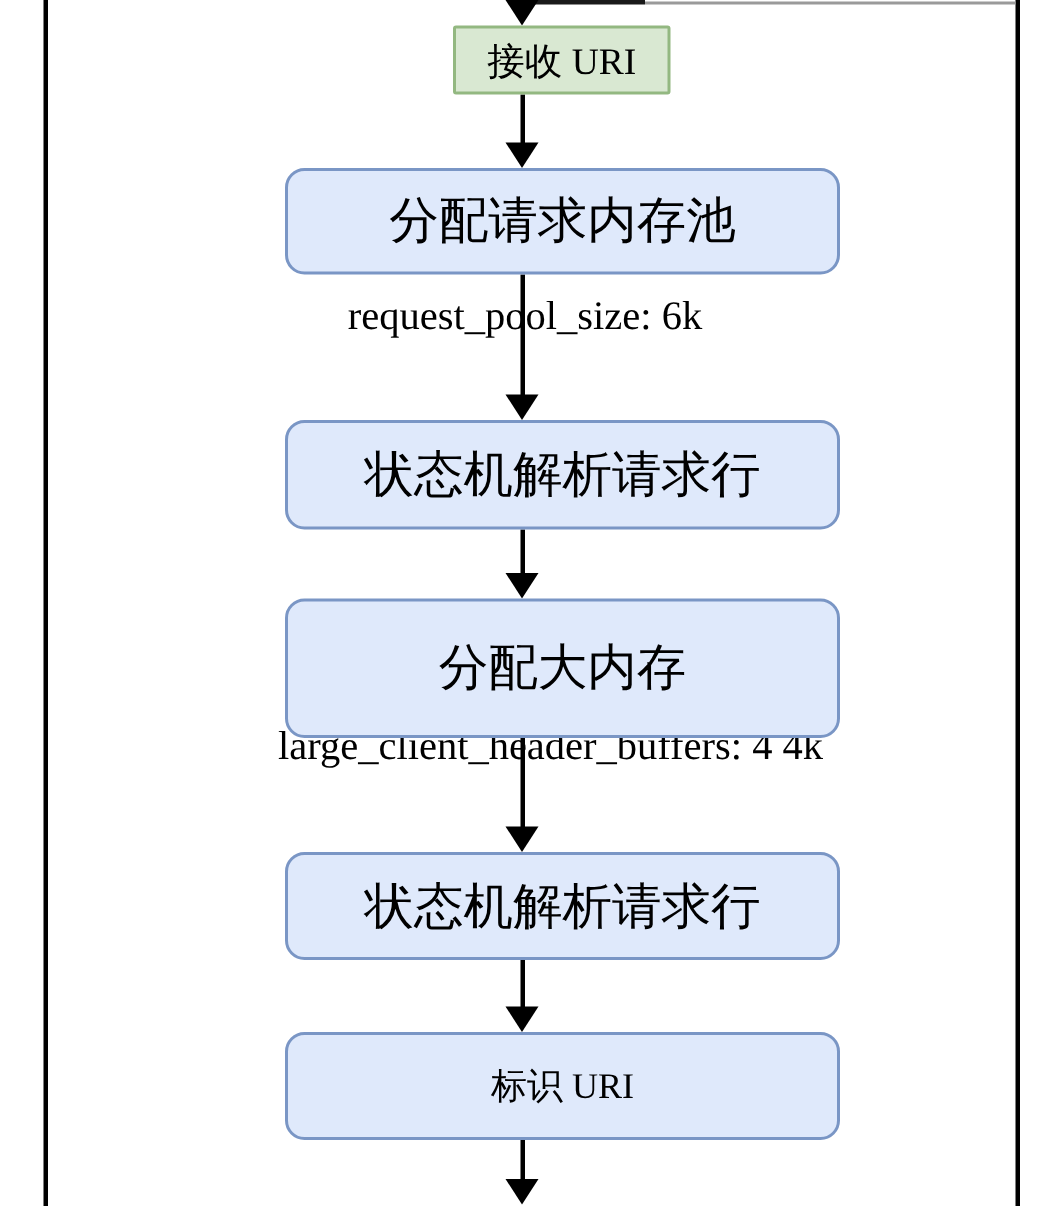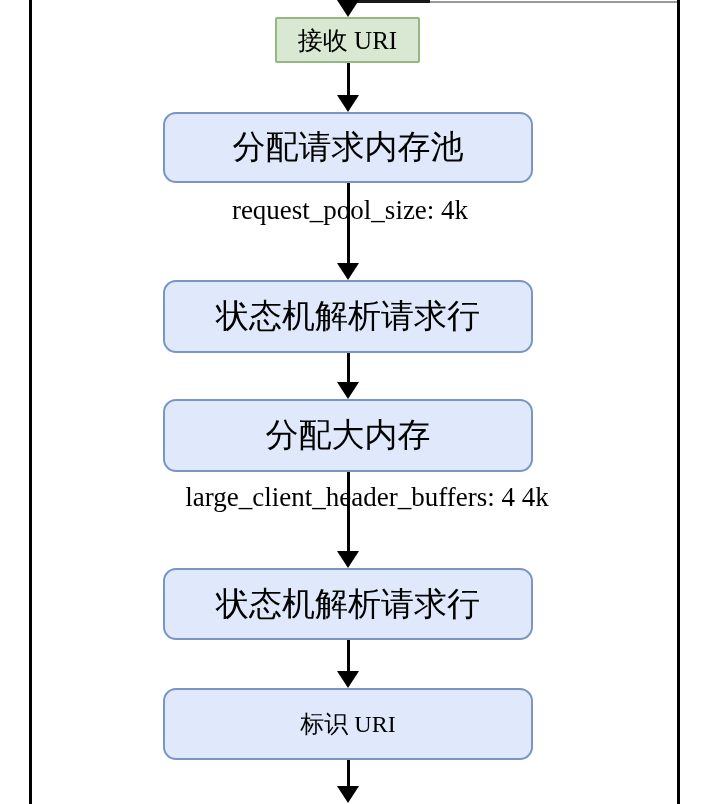--- a/index.html
+++ b/index.html
@@ -54,41 +54,42 @@
   }
 
   .node {
     position: absolute;
     display: flex;
     align-items: center;
     justify-content: center;
     text-align: center;
     z-index: 3;
     color: var(--text, #000);
+    margin-left: 27px;
   }
   .node.start {
     left: 275px; top: 17px;
     width: 145px; height: 46px;
     background: var(--start-fill, #d9e8d2);
     border: 2px solid var(--start-stroke, #93b881);
     border-radius: 2px;
     font-size: 25px;
   }
   .node.process {
     left: 163px;
     width: 370px;
     background: var(--process-fill, #dfe9fb);
     border: 2px solid var(--process-stroke, #7a96c5);
     border-radius: 13px;
     font-size: 33px;
     text-align: center;
   }
   .node.p1 { top: 112px; height: 71px; }
   .node.p2 { top: 280px; height: 73px; }
-  .node.p3 { top: 399px; height: 73px; }
+  .node.p3 { top: 399px; height: 93px; }
   .node.p4 { top: 568px; height: 72px; }
   .node.p5 { top: 688px; height: 72px; font-size: 24px; }
 
   .edge-label {
     position: absolute;
     transform: translateX(-50%);
     white-space: nowrap;
     font-size: 27px;
     z-index: 2;
     color: var(--text, #000);
@@ -141,15 +142,15 @@
 </div>
 
 <div class="node process p4">
   <span>状态机解析请求行</span>
 </div>
 
 <div class="node process p5">
   <span>标识 URI</span>
 </div>
 
-<div class="edge-label label-1">request_pool_size: 4k</div>
+<div class="edge-label label-1">request_pool_size: 6k</div>
 
 <div class="edge-label label-2">large_client_header_buffers: 4 4k</div>
 
 </body></html>

